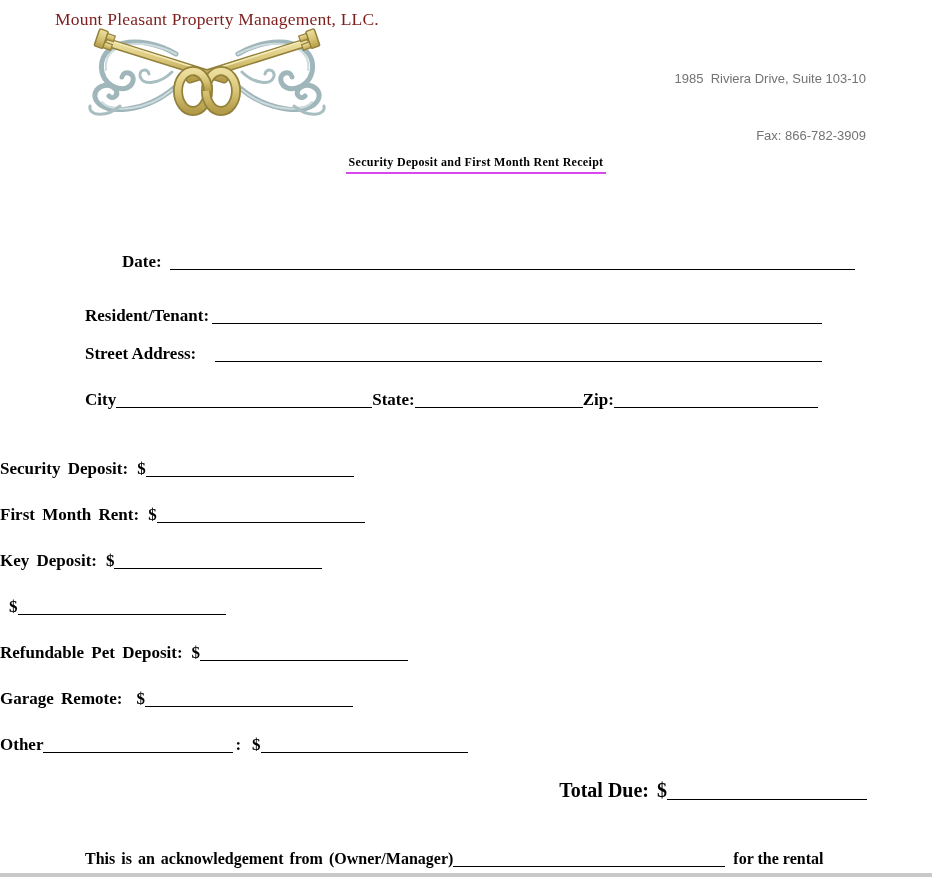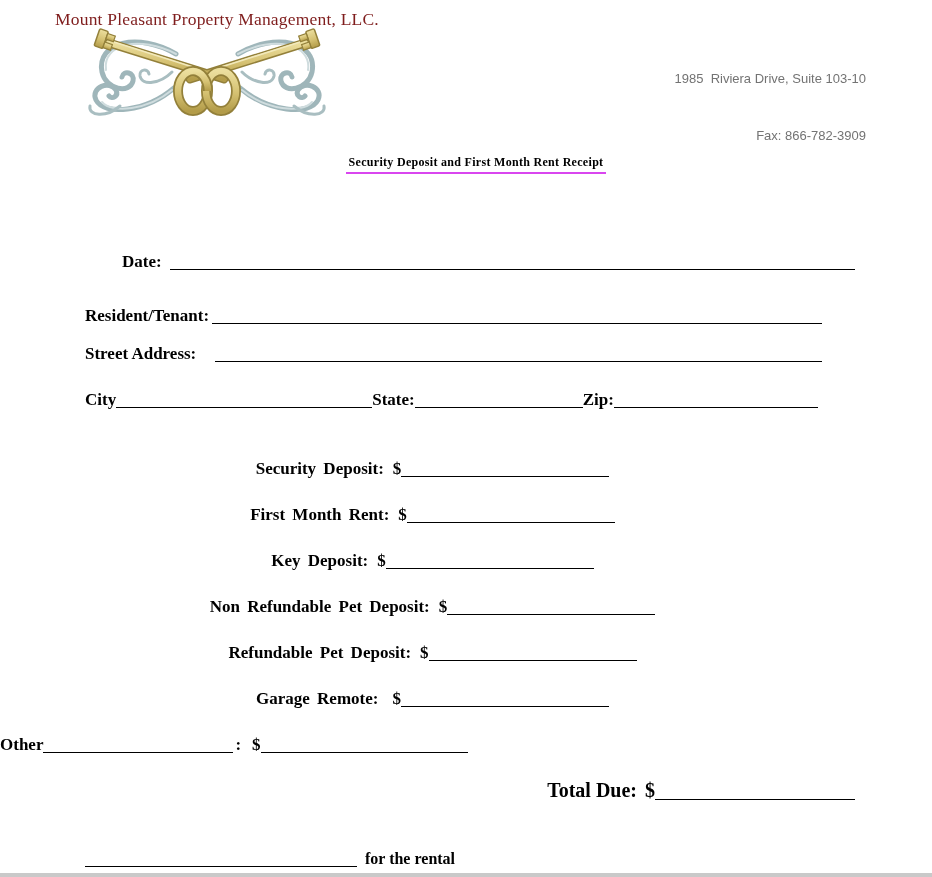--- a/index.html
+++ b/index.html
@@ -23,30 +23,30 @@
   .fill{display:inline-block;border-bottom:1.6px solid #000;height:0.95em;position:relative;top:3px;}
   .grow{flex:1 1 auto;}
 
   
   .r-date{left:85px;top:250px;width:733px;margin-left:37px;}
   .r-resident{left:85px;top:304px;width:737px;}
   .r-street{left:85px;top:342px;width:737px;gap:7px;}
   .r-city{left:85px;top:388px;width:733px;}
 
   
-  .money{left:0;width:865px;justify-content:center;}
+  .money{left:0;width:865px;justify-content:flex-start;}
   .money .mlabel{word-spacing:3px;}
   .money .dollar{margin-left:9px;}
   .money .mfill{width:208px;}
   .r-other{left:0;top:733px;width:865px;}
   .r-other .ofill1{width:190px;}
   .r-other .colon{margin-left:2px;}
   .r-other .dollar{margin-left:11px;}
   .r-other .ofill2{width:207px;}
-  .r-total{left:0;top:777px;width:855px;justify-content:flex-end;font-size:20px;line-height:25px;}
+  .r-total{left:0;top:777px;width:855px;justify-content:flex-end;font-size:20px;line-height:25px;padding-left:12px;}
   .r-total .dollar{margin-left:8px;}
   .r-total .tfill{width:200px;}
 
   
   .r-footer{left:85px;top:848px;width:780px;font-size:16px;}
   .r-footer .prefix{word-spacing:2px;}
   .r-footer .afill{width:272px;}
   .r-footer .suffix{margin-left:8px;white-space:pre;}
 
   .page-edge{left:0;right:0;bottom:0;height:4px;background:#c9c9c9;}
@@ -152,21 +152,20 @@
   <span class="fill mfill"></span>
 </div>
 
 <div class="row money" style="top:549px">
   <span class="mlabel">Key Deposit:</span>
   <span class="dollar">$</span>
   <span class="fill mfill"></span>
 </div>
 
 <div class="row money" style="top:595px">
-  <span class="mlabel">Non Refundable Pet Deposit:</span>
   <span class="dollar">$</span>
   <span class="fill mfill"></span>
 </div>
 
 <div class="row money" style="top:641px">
   <span class="mlabel">Refundable Pet Deposit:</span>
   <span class="dollar">$</span>
   <span class="fill mfill"></span>
 </div>
 
@@ -184,17 +183,18 @@
   <span class="fill ofill2"></span>
 </div>
 
 <div class="row r-total">
   <span>Total Due:</span>
   <span class="dollar">$</span>
   <span class="fill tfill"></span>
 </div>
 
 <div class="row r-footer">
+  <span class="prefix">This is an acknowledgement from (Owner/Manager)</span>
   <span class="fill afill"></span>
   <span class="suffix">for the rental</span>
 </div>
 
 <div class="abs page-edge"></div>
 
 </body></html>

